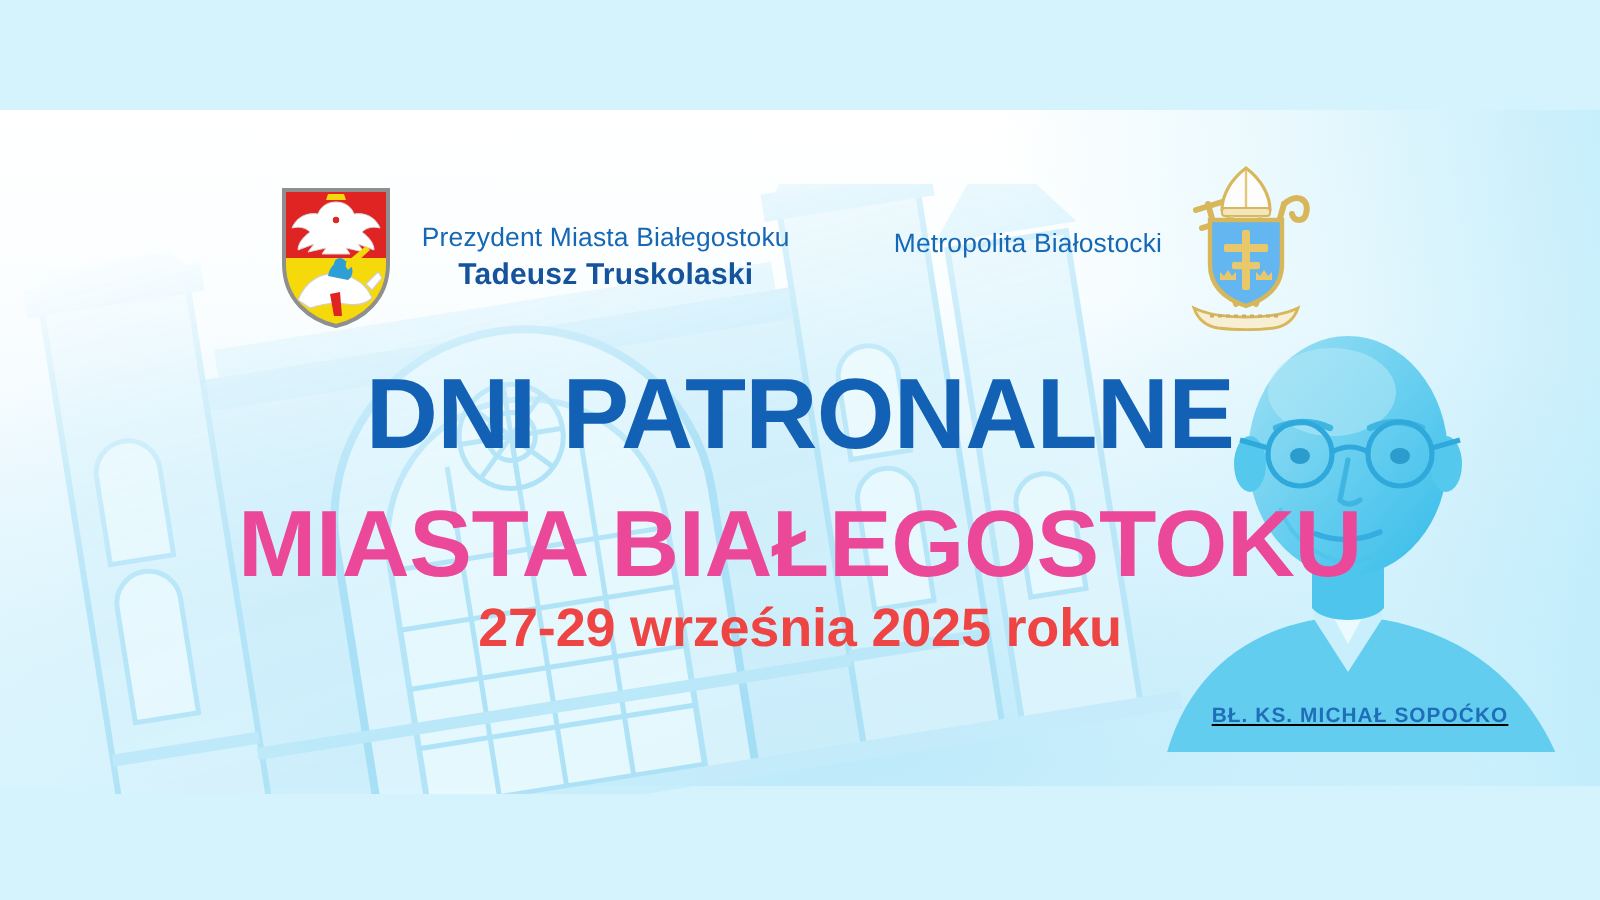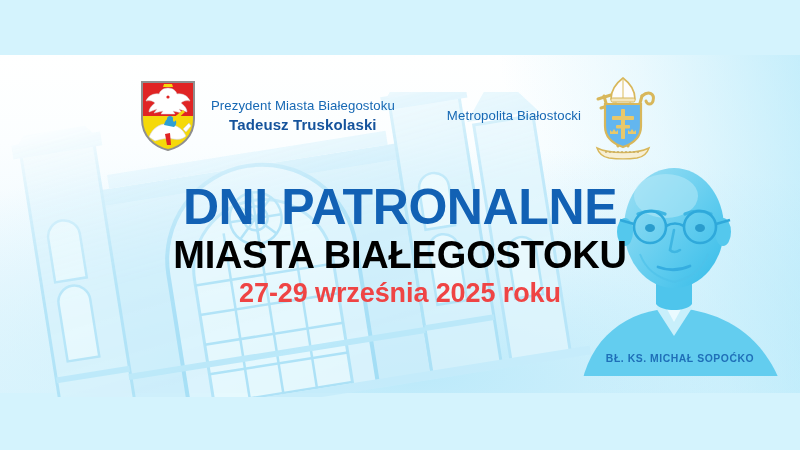--- a/index.html
+++ b/index.html
@@ -40,21 +40,21 @@
   
   .portrait{
     position:absolute;right:0;top:150px;width:230px;height:243px;
     pointer-events:none;
   }
   .portrait svg{display:block;width:100%;height:100%;}
 
   
   .header{
     position:absolute;left:0;top:66px;width:800px;height:100px;
-    display:flex;align-items:center;justify-content:center;gap:12px;
+    display:flex;align-items:flex-end;justify-content:center;gap:12px;
   }
   .party{display:flex;align-items:center;}
   .party-left{margin-right:40px;}
   .crest{flex:0 0 auto;}
   .crest svg{display:block;}
   .party-text{line-height:1.28;}
   .party-left .party-text{margin-left:14px;text-align:center;}
   .party-right .party-text{margin-right:4px;text-align:center;}
   .role{
     font-size:13.2px;font-weight:400;color:#1668b4;letter-spacing:.1px;white-space:nowrap;
@@ -68,32 +68,33 @@
     position:absolute;left:0;top:168px;width:800px;text-align:center;
   }
   .invite-lead{
     font-size:21px;font-weight:700;color:#1a74c2;letter-spacing:.1px;line-height:1.1;
   }
   .invite-title{
     margin-top:14px;
     font-size:50px;font-weight:700;color:#1261b4;letter-spacing:-0.4px;line-height:1.02;
   }
   .invite-subtitle{
-    margin-top:3px;
-    font-size:38px;font-weight:700;color:#000000;letter-spacing:-0.2px;line-height:1.03;
+    margin-top:15px;
+    font-size:47px;font-weight:700;color:#ec4899;letter-spacing:-0.2px;line-height:1.03;
   }
   .invite-date{
     margin-top:4px;
     font-size:27px;font-weight:700;color:#ef4444;letter-spacing:-0.1px;line-height:1.1;
   }
 
   
   .caption{
     position:absolute;right:25px;top:352px;width:190px;text-align:center;
     line-height:1.35;
+    text-decoration:underline;
   }
   .caption div{
     font-size:10.4px;font-weight:600;color:#1f6fb8;letter-spacing:.55px;white-space:nowrap;
   }
 </style>
 </head>
 <body>
 
 <div class="poster">
 

